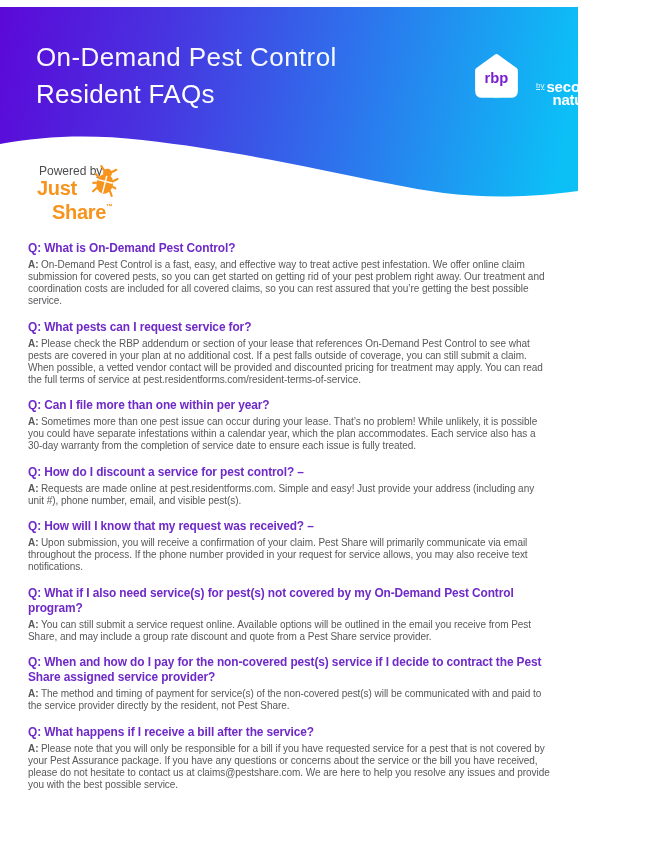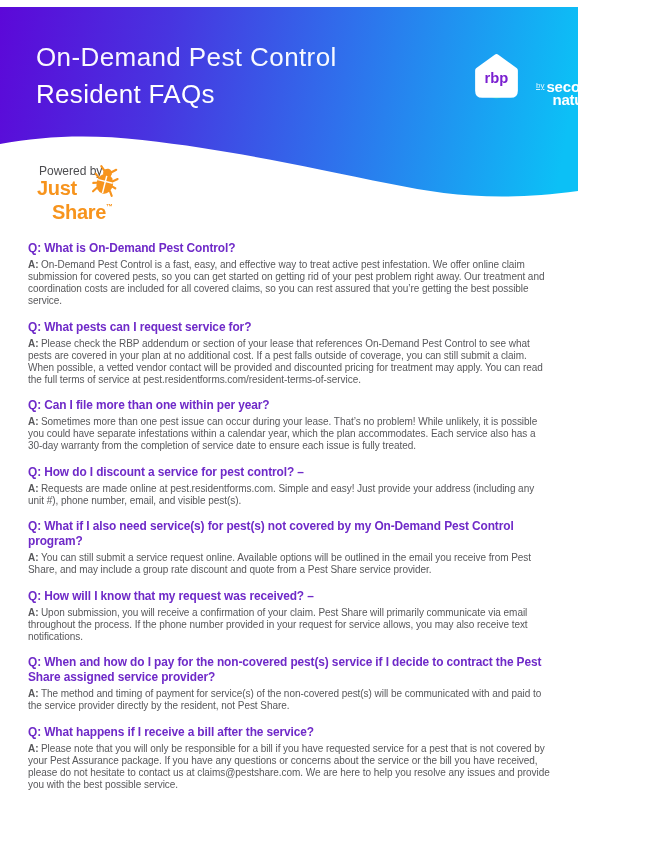--- a/index.html
+++ b/index.html
@@ -127,27 +127,27 @@
     <h2 class="q">Q: Can I file more than one within per year?</h2>
     <p class="a"><b class="ap">A:</b><span class="at">Sometimes more than one pest issue can occur during your lease. That’s no problem! While unlikely, it is possible you could have separate infestations within a calendar year, which the plan accommodates. Each service also has a 30-day warranty from the completion of service date to ensure each issue is fully treated.</span></p>
   </section>
 
   <section class="qa">
     <h2 class="q">Q: How do I discount a service for pest control? –</h2>
     <p class="a"><b class="ap">A:</b><span class="at">Requests are made online at pest.residentforms.com. Simple and easy! Just provide your address (including any unit #), phone number, email, and visible pest(s).</span></p>
   </section>
 
   <section class="qa">
-    <h2 class="q">Q: What if I also need service(s) for pest(s) not covered by my On-Demand Pest Control program?</h2>
-    <p class="a"><b class="ap">A:</b><span class="at">You can still submit a service request online. Available options will be outlined in the email you receive from Pest Share, and may include a group rate discount and quote from a Pest Share service provider.</span></p>
+    <h2 class="q">Q: How will I know that my request was received? –</h2>
+    <p class="a"><b class="ap">A:</b><span class="at">Upon submission, you will receive a confirmation of your claim. Pest Share will primarily communicate via email throughout the process. If the phone number provided in your request for service allows, you may also receive text notifications.</span></p>
   </section>
 
   <section class="qa">
-    <h2 class="q">Q: How will I know that my request was received? –</h2>
-    <p class="a"><b class="ap">A:</b><span class="at">Upon submission, you will receive a confirmation of your claim. Pest Share will primarily communicate via email throughout the process. If the phone number provided in your request for service allows, you may also receive text notifications.</span></p>
+    <h2 class="q">Q: What if I also need service(s) for pest(s) not covered by my On-Demand Pest Control program?</h2>
+    <p class="a"><b class="ap">A:</b><span class="at">You can still submit a service request online. Available options will be outlined in the email you receive from Pest Share, and may include a group rate discount and quote from a Pest Share service provider.</span></p>
   </section>
 
   <section class="qa">
     <h2 class="q">Q: When and how do I pay for the non-covered pest(s) service if I decide to contract the Pest Share assigned service provider?</h2>
     <p class="a"><b class="ap">A:</b><span class="at">The method and timing of payment for service(s) of the non-covered pest(s) will be communicated with and paid to the service provider directly by the resident, not Pest Share.</span></p>
   </section>
 
   <section class="qa">
     <h2 class="q">Q: What happens if I receive a bill after the service?</h2>
     <p class="a"><b class="ap">A:</b><span class="at">Please note that you will only be responsible for a bill if you have requested service for a pest that is not covered by your Pest Assurance package. If you have any questions or concerns about the service or the bill you have received, please do not hesitate to contact us at claims@pestshare.com. We are here to help you resolve any issues and provide you with the best possible service.</span></p>

